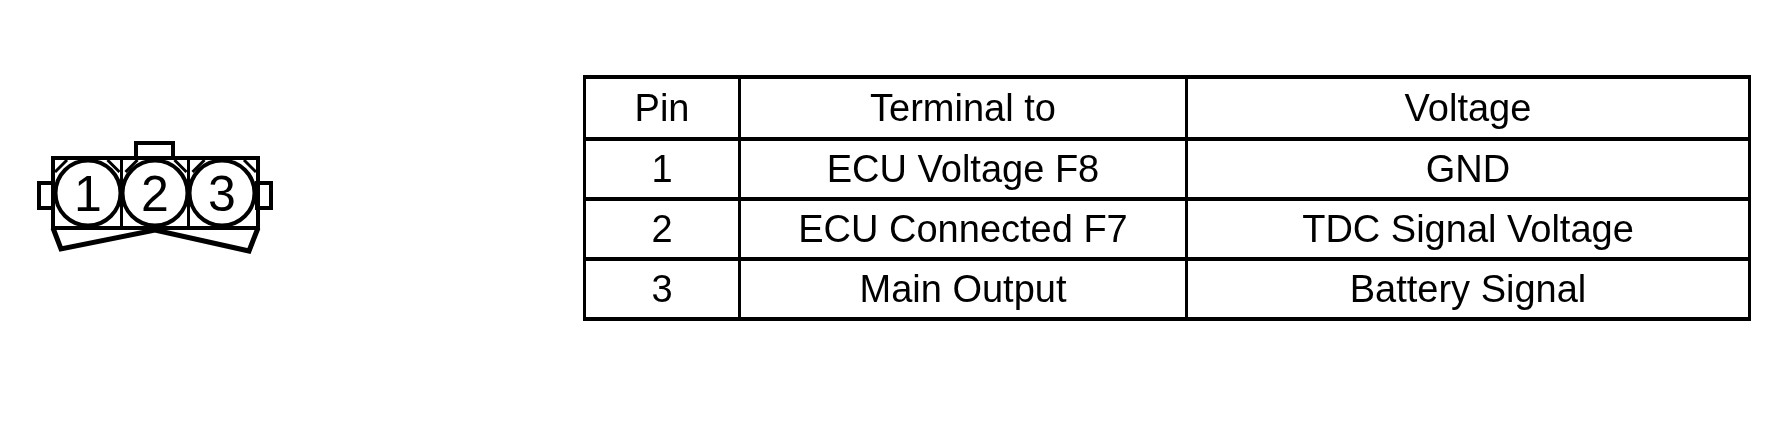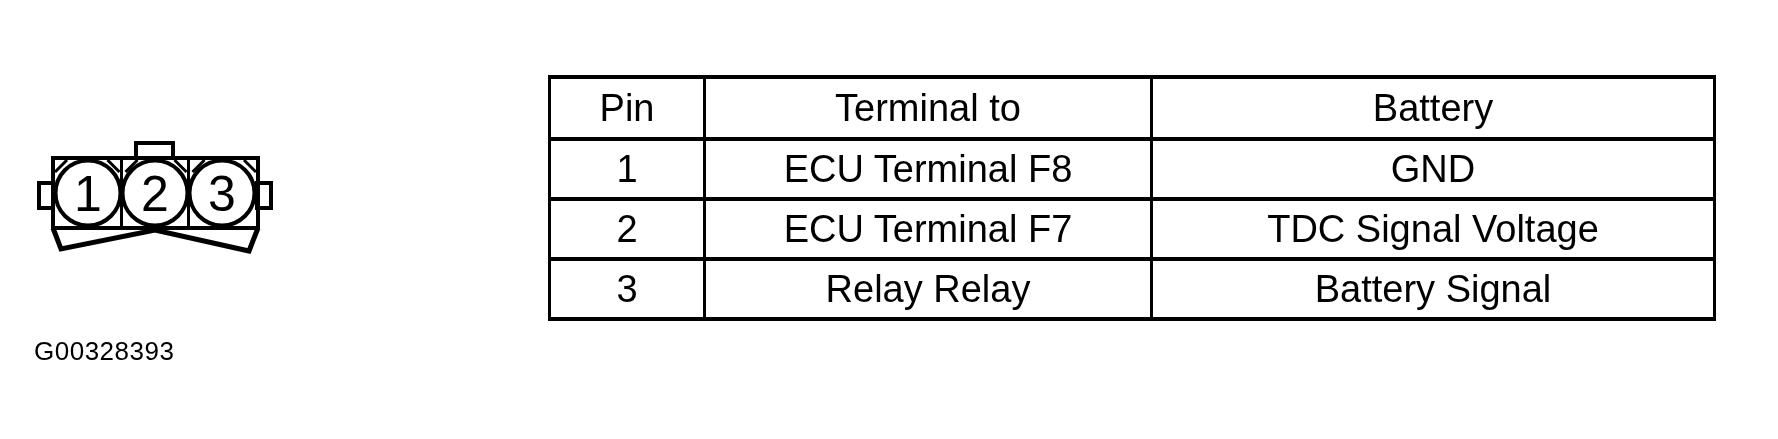--- a/index.html
+++ b/index.html
@@ -42,21 +42,21 @@
     left: 34px;
     top: 336px;
     font-size: 26px;
     letter-spacing: 0.5px;
     color: #000000;
   }
 
   
   table.pinout {
     position: absolute;
-    left: 548px;
+    left: 583px;
     top: 75px;
     border-collapse: collapse;
     table-layout: fixed;
     width: 1165px;
     font-size: 38px;
     color: #000000;
   }
   table.pinout th,
   table.pinout td {
     border-left: 3px solid #000;
@@ -106,47 +106,46 @@
 
     <circle class="ink" cx="52" cy="52" r="32.5" stroke-width="4"></circle>
     <circle class="ink" cx="119" cy="52" r="32.5" stroke-width="4"></circle>
     <circle class="ink" cx="186" cy="52" r="32.5" stroke-width="4"></circle>
 
     <text x="52" y="70">1</text>
     <text x="119" y="70">2</text>
     <text x="186" y="70">3</text>
   </svg>
 
-  <div class="figure-id">G00328393</div>
 
   <table class="pinout">
     <colgroup>
       <col class="col-pin">
       <col class="col-connected">
       <col class="col-function">
     </colgroup>
     <thead>
       <tr>
         <th>Pin</th>
         <th>Terminal to</th>
-        <th>Battery</th>
+        <th>Voltage</th>
       </tr>
     </thead>
     <tbody>
       <tr>
         <td>1</td>
-        <td>ECU Terminal F8</td>
+        <td>ECU Voltage F8</td>
         <td>GND</td>
       </tr>
       <tr>
         <td>2</td>
-        <td>ECU Terminal F7</td>
+        <td>ECU Connected F7</td>
         <td>TDC Signal Voltage</td>
       </tr>
       <tr>
         <td>3</td>
-        <td>Relay Relay</td>
+        <td>Main Output</td>
         <td>Battery Signal</td>
       </tr>
     </tbody>
   </table>
 
 </div>
 
 </body></html>

